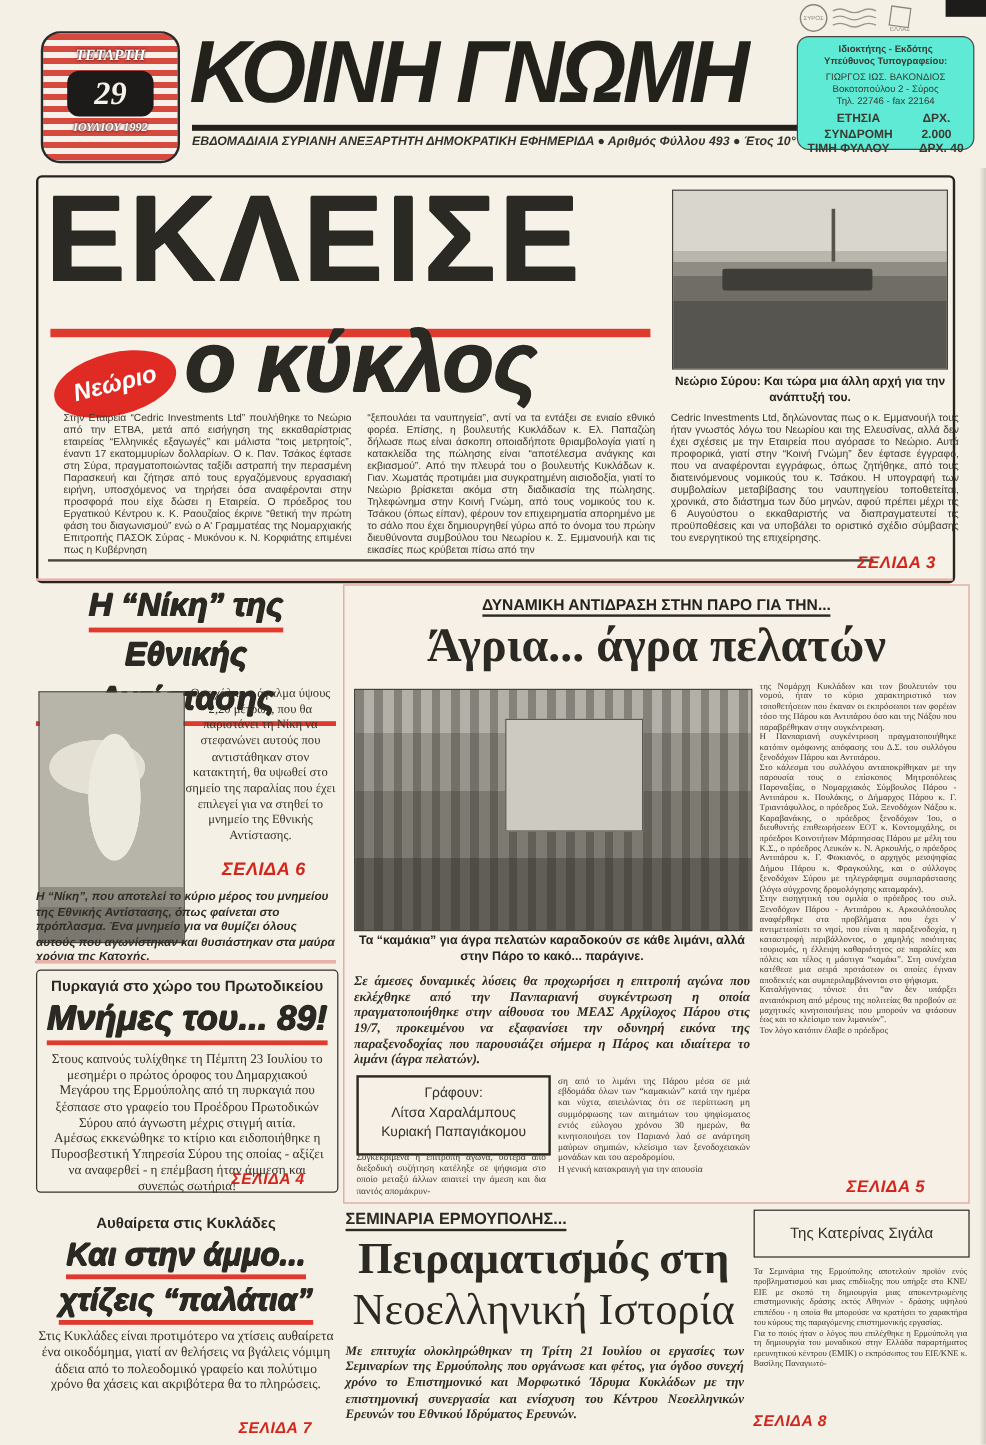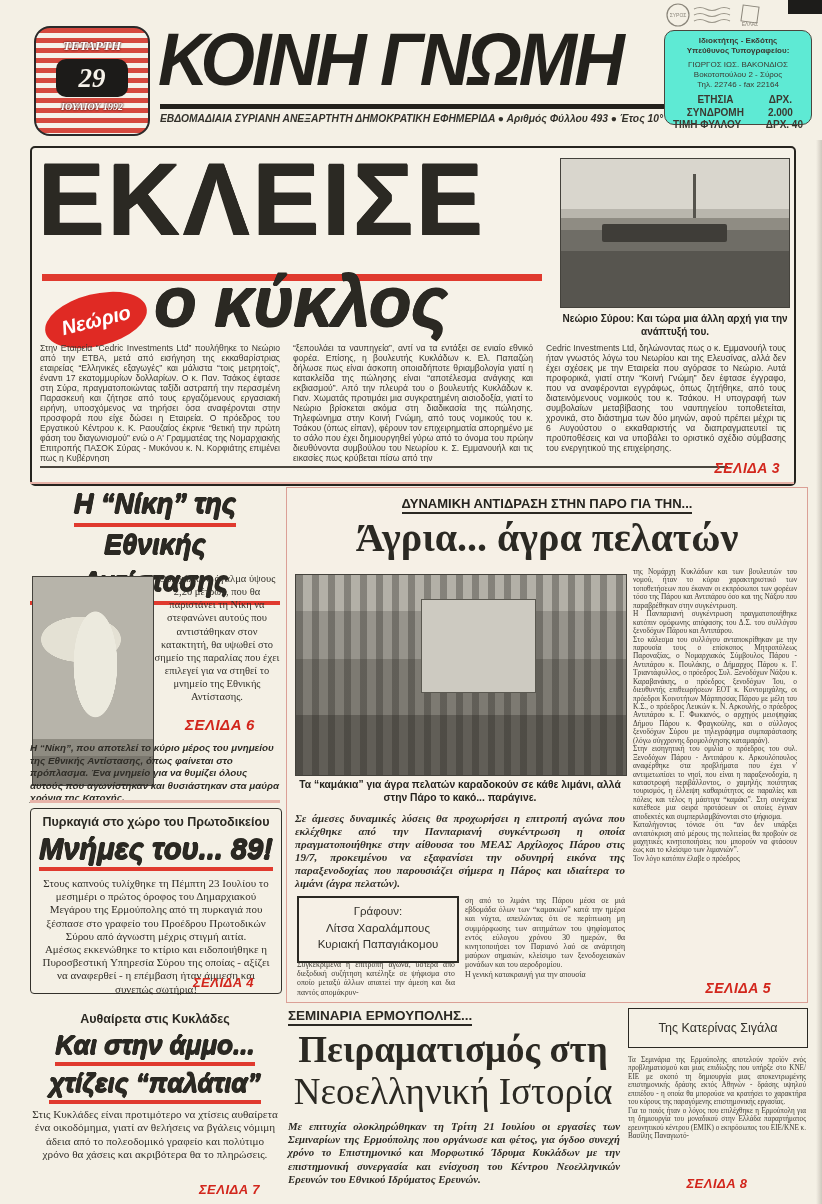--- a/index.html
+++ b/index.html
@@ -48,21 +48,21 @@
     display:flex;align-items:center;justify-content:center;}
   #lead-h2{left:122px;top:118px;width:430px;font-size:70px;font-weight:bold;font-style:italic;
     color:#2b2923;letter-spacing:-1px;line-height:1.05;}
   .photo{border:1px solid #44423c;}
   #lead-photo{left:528px;top:10px;width:228px;height:148px;
     background:
       linear-gradient(180deg,#d9d6cd 0 34%,#b9b6ad 34% 40%,#8f8c83 40% 48%,#6f6d66 48% 62%,#57554f 62% 100%);}
   #lead-photo .crane{position:absolute;left:58%;top:10%;width:3px;height:30%;background:#55534c;}
   #lead-photo .hull{position:absolute;left:18%;top:44%;width:55%;height:12%;background:#3f3d38;border-radius:2px;}
   #lead-caption{left:520px;top:164px;width:246px;font-size:10px;font-weight:bold;text-align:center;line-height:1.3;}
-  .leadcol{top:196px;width:240px;height:118px;font-size:8.6px;line-height:1.16;color:#3a3830;overflow:hidden;}
+  .leadcol{top:196px;width:240px;height:118px;font-size:8.6px;line-height:1.16;color:#3a3830;overflow:hidden;margin-left:13px;}
   #lead-rule2{left:8px;top:318px;width:688px;height:2px;background:#4a463e;}
   #lead-pgref{right:14px;top:312px;font-size:14px;}
   
   .kicker{font-weight:bold;text-align:center;color:#2b2923;}
   .headline-underline{display:inline-block;padding-bottom:1px;border-bottom:4px solid #e03a2e;}
   #niki-t{left:30px;top:486px;width:250px;text-align:center;font-size:27px;font-weight:bold;font-style:italic;line-height:1.35;color:#2b2923;}
   #niki-photo{left:32px;top:576px;width:120px;height:208px;
     background:
       radial-gradient(ellipse 30% 42% at 52% 42%,#eceade 0 60%,transparent 61%),
       radial-gradient(ellipse 55% 18% at 40% 30%,#e4e1d4 0 60%,transparent 61%),
@@ -102,21 +102,21 @@
   
   #sem-kicker{left:288px;top:1008px;width:330px;font-weight:bold;font-size:13.5px;color:#2b2923;}
   #sem-kicker span{display:inline-block;border-bottom:2px solid #2b2923;padding-bottom:1px;}
   #sem-h1{left:286px;top:1028px;width:334px;text-align:center;font-size:37px;font-weight:bold;color:#2b2923;}
   #sem-h2{left:286px;top:1070px;width:334px;text-align:center;font-size:37px;font-weight:normal;color:#2b2923;}
   #sem-lead{left:288px;top:1120px;width:332px;font-size:10.8px;font-weight:bold;font-style:italic;line-height:1.22;color:#2f2d27;}
   
   #sigala-box{left:628px;top:1008px;width:178px;height:38px;border:1.5px solid #2b2923;
     display:flex;align-items:center;justify-content:center;font-size:12.5px;color:#33312b;}
   #sigala-body{left:628px;top:1056px;width:178px;height:116px;font-size:7.2px;line-height:1.18;color:#3a372f;overflow:hidden;}
-  #sigala-pgref{left:628px;top:1176px;width:178px;text-align:center;font-size:13px;}
+  #sigala-pgref{left:628px;top:1176px;width:178px;text-align:left;font-size:13px;}
   
   #edge-r{right:0;top:140px;width:6px;height:1064px;background:linear-gradient(90deg,rgba(0,0,0,0),rgba(90,80,70,.25));}
   #rule-mid{left:30px;top:482px;width:764px;height:2px;background:#e7b3a8;}
 </style>
 </head>
 <body>
 
 <div class="abs" id="cornerbar"></div>
 
 <div class="abs" id="datebox">

